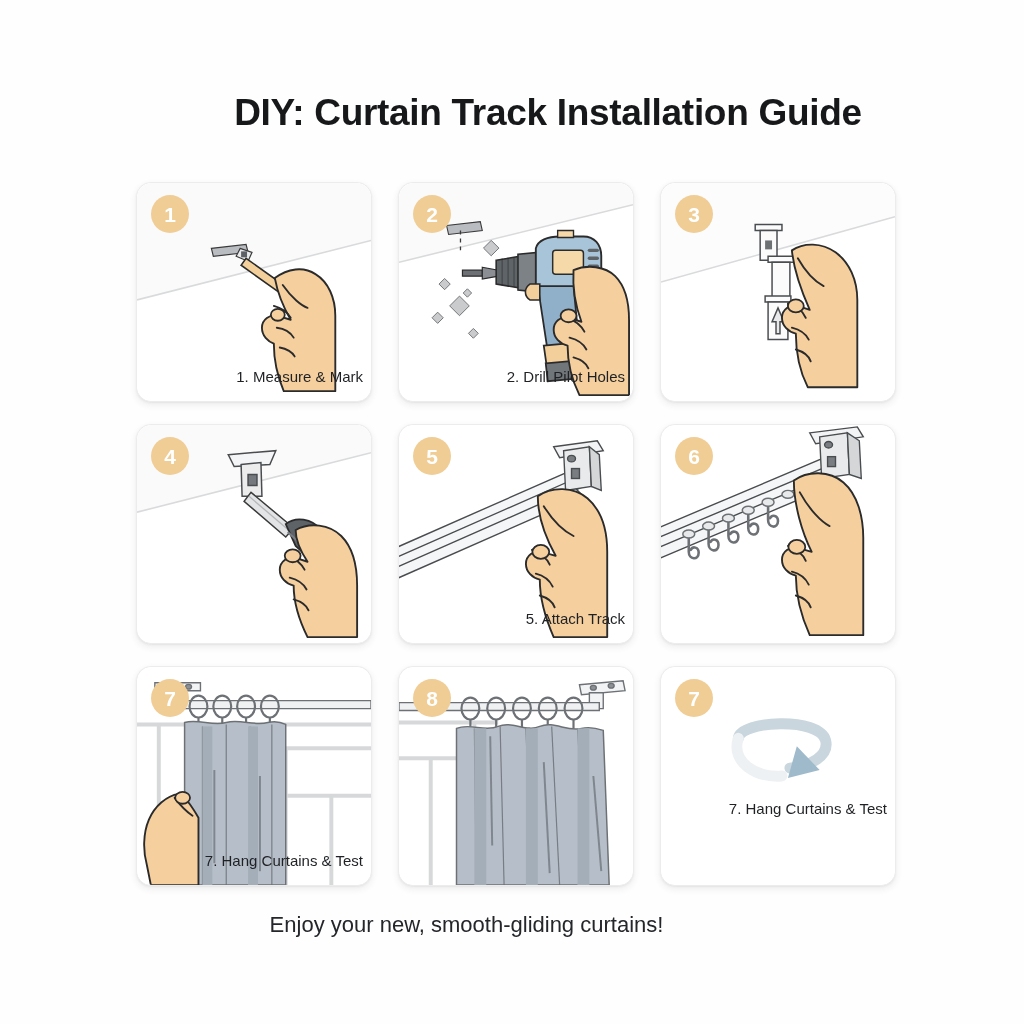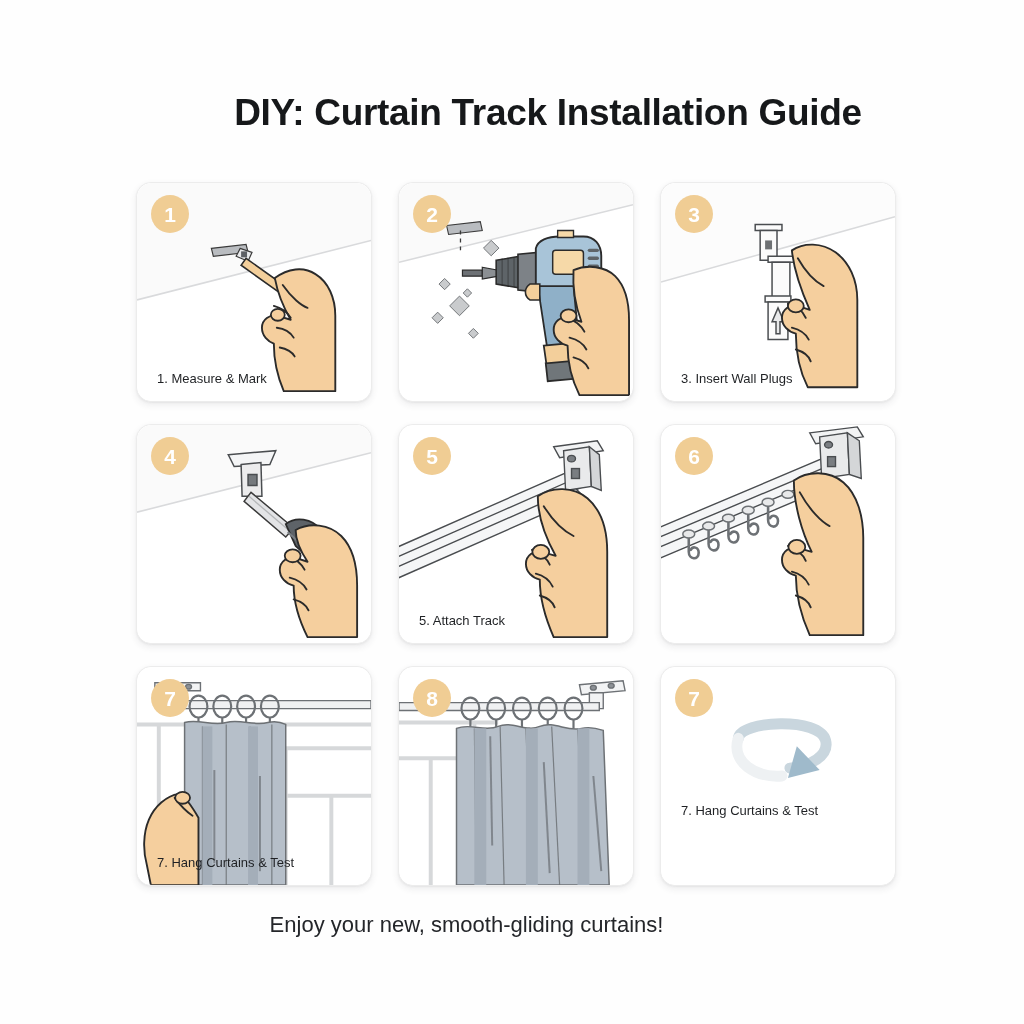--- a/index.html
+++ b/index.html
@@ -83,22 +83,22 @@
     justify-content: center;
     z-index: 5;
     line-height: 1;
   }
 
   .caption {
     position: absolute;
     left: 20px;
     right: 8px;
     bottom: 14px;
-    text-align: left;
-    font-size: 13px;
+    text-align: right;
+    font-size: 15px;
     color: #1f2124;
     line-height: 1.34;
     z-index: 4;
   }
   .caption.two-line { bottom: 8px; }
   .card.centered .caption { bottom: 66px; }
 
   
   .footer {
     position: absolute;
@@ -201,20 +201,21 @@
                      C174 198, 170 180, 170 164 C162 162, 156 156, 156 148
                      C156 140, 163 134, 171 136 L184 140 C178 124, 175 104, 176 88 Z"></path>
             <path d="M170 136 C178 139, 184 144, 187 150" fill="none"></path>
             <path d="M172 156 C180 158, 186 162, 189 168" fill="none"></path>
             <path d="M176 176 C183 178, 189 182, 191 187" fill="none"></path>
           </g>
           <ellipse cx="171" cy="134" rx="8" ry="6.5" fill="#f5cf9e" stroke="#2b2b2b" stroke-width="1.8"></ellipse>
         </svg>
       </div>
       <div class="badge">2</div>
+      <div class="caption">2. Drill Pilot Holes</div>
     </div>
 
     <div class="card">
       <div class="art">
         <svg viewBox="0 0 236 220" preserveAspectRatio="xMidYMid slice">
           <rect x="0" y="0" width="236" height="220" fill="#ffffff"></rect>
           <path d="M0 100 L236 34 L236 0 L0 0 Z" fill="#fcfcfc"></path>
           <path d="M0 100 L236 34" stroke="#d9dadc" stroke-width="1.6" fill="none"></path>
 
           <g stroke="#4a4d50" stroke-width="1.5" fill="#fbfbfb">
@@ -240,21 +241,20 @@
                      C122 128, 130 122, 138 124 L150 128 C142 110, 134 88, 132 68 Z"></path>
             <path d="M138 76 C146 90, 156 100, 164 104" fill="none"></path>
             <path d="M128 122 C136 124, 143 129, 146 136" fill="none"></path>
             <path d="M132 146 C140 148, 146 152, 149 158" fill="none"></path>
             <path d="M136 168 C143 170, 149 174, 151 180" fill="none"></path>
           </g>
           <ellipse cx="136" cy="124" rx="8" ry="6.5" fill="#f5cf9e" stroke="#2b2b2b" stroke-width="1.8"></ellipse>
         </svg>
       </div>
       <div class="badge">3</div>
-      <div class="caption">3. Insert Wall Plugs</div>
     </div>
 
     <div class="card">
       <div class="art">
         <svg viewBox="0 0 236 220" preserveAspectRatio="xMidYMid slice">
           <rect x="0" y="0" width="236" height="220" fill="#ffffff"></rect>
           <path d="M0 88 L236 28 L236 0 L0 0 Z" fill="#fafafa"></path>
           <path d="M0 88 L236 28" stroke="#d9dadc" stroke-width="1.6" fill="none"></path>
 
           <g stroke="#4a4d50" stroke-width="1.5">

